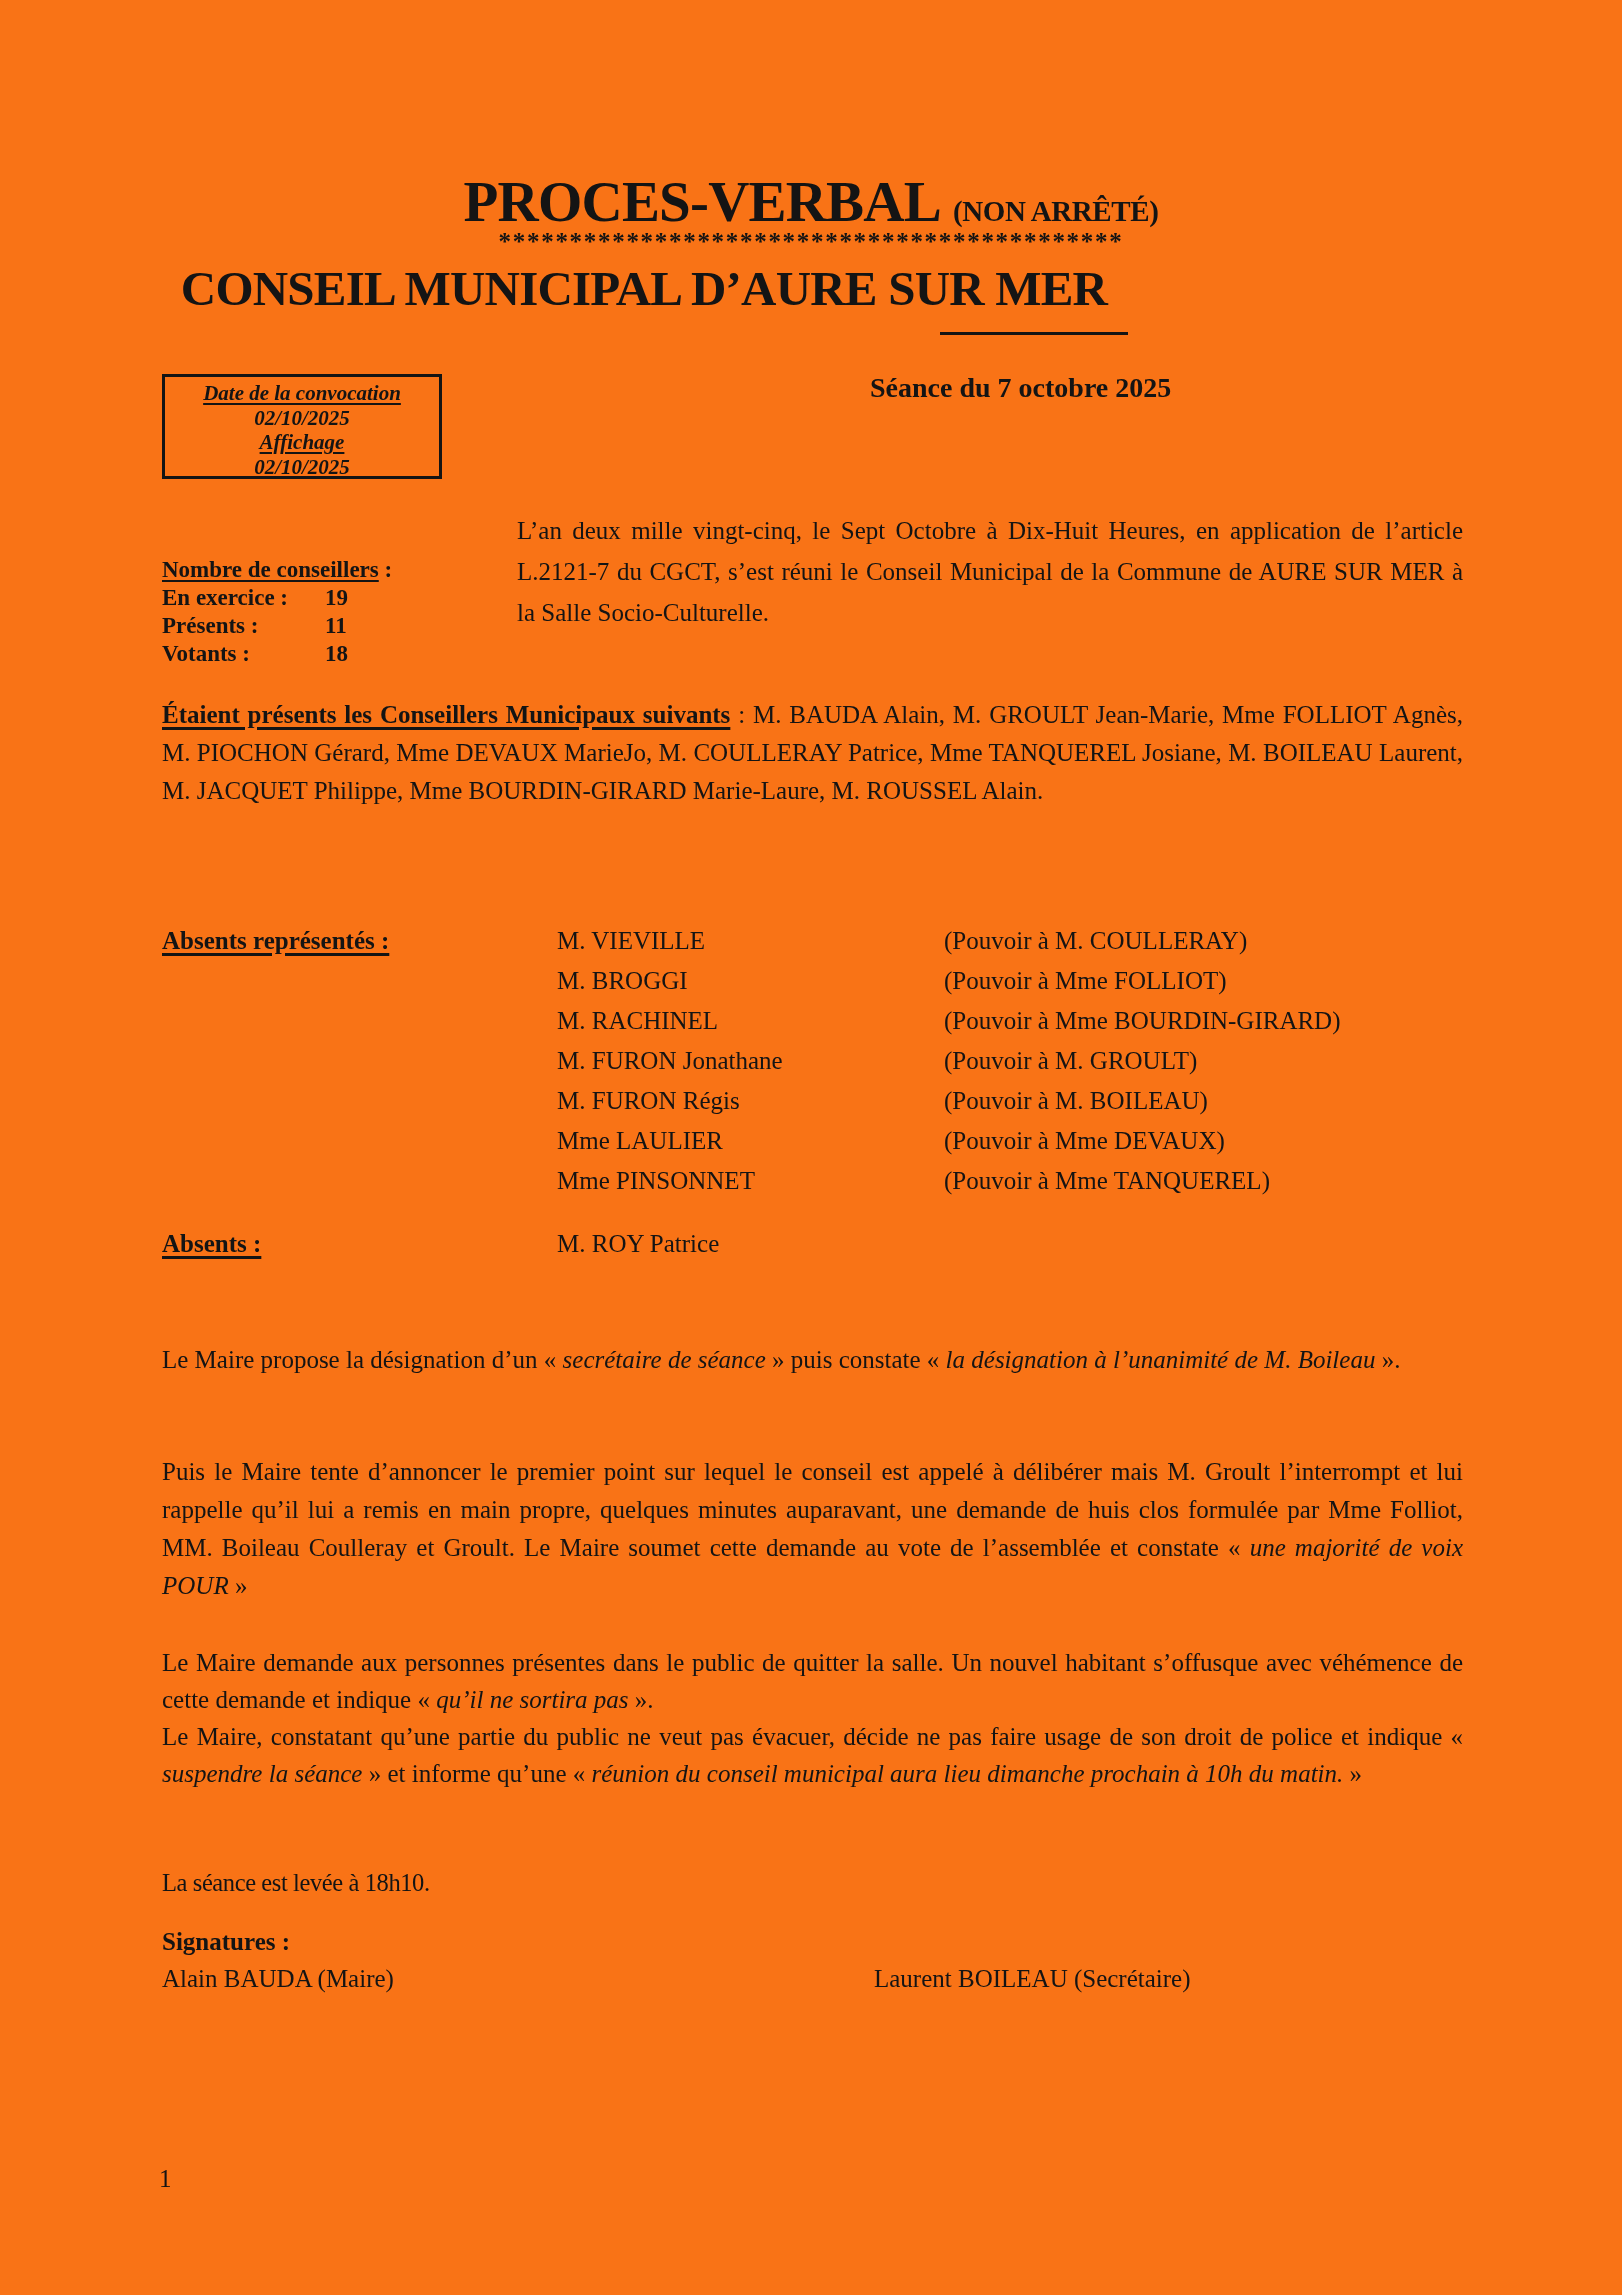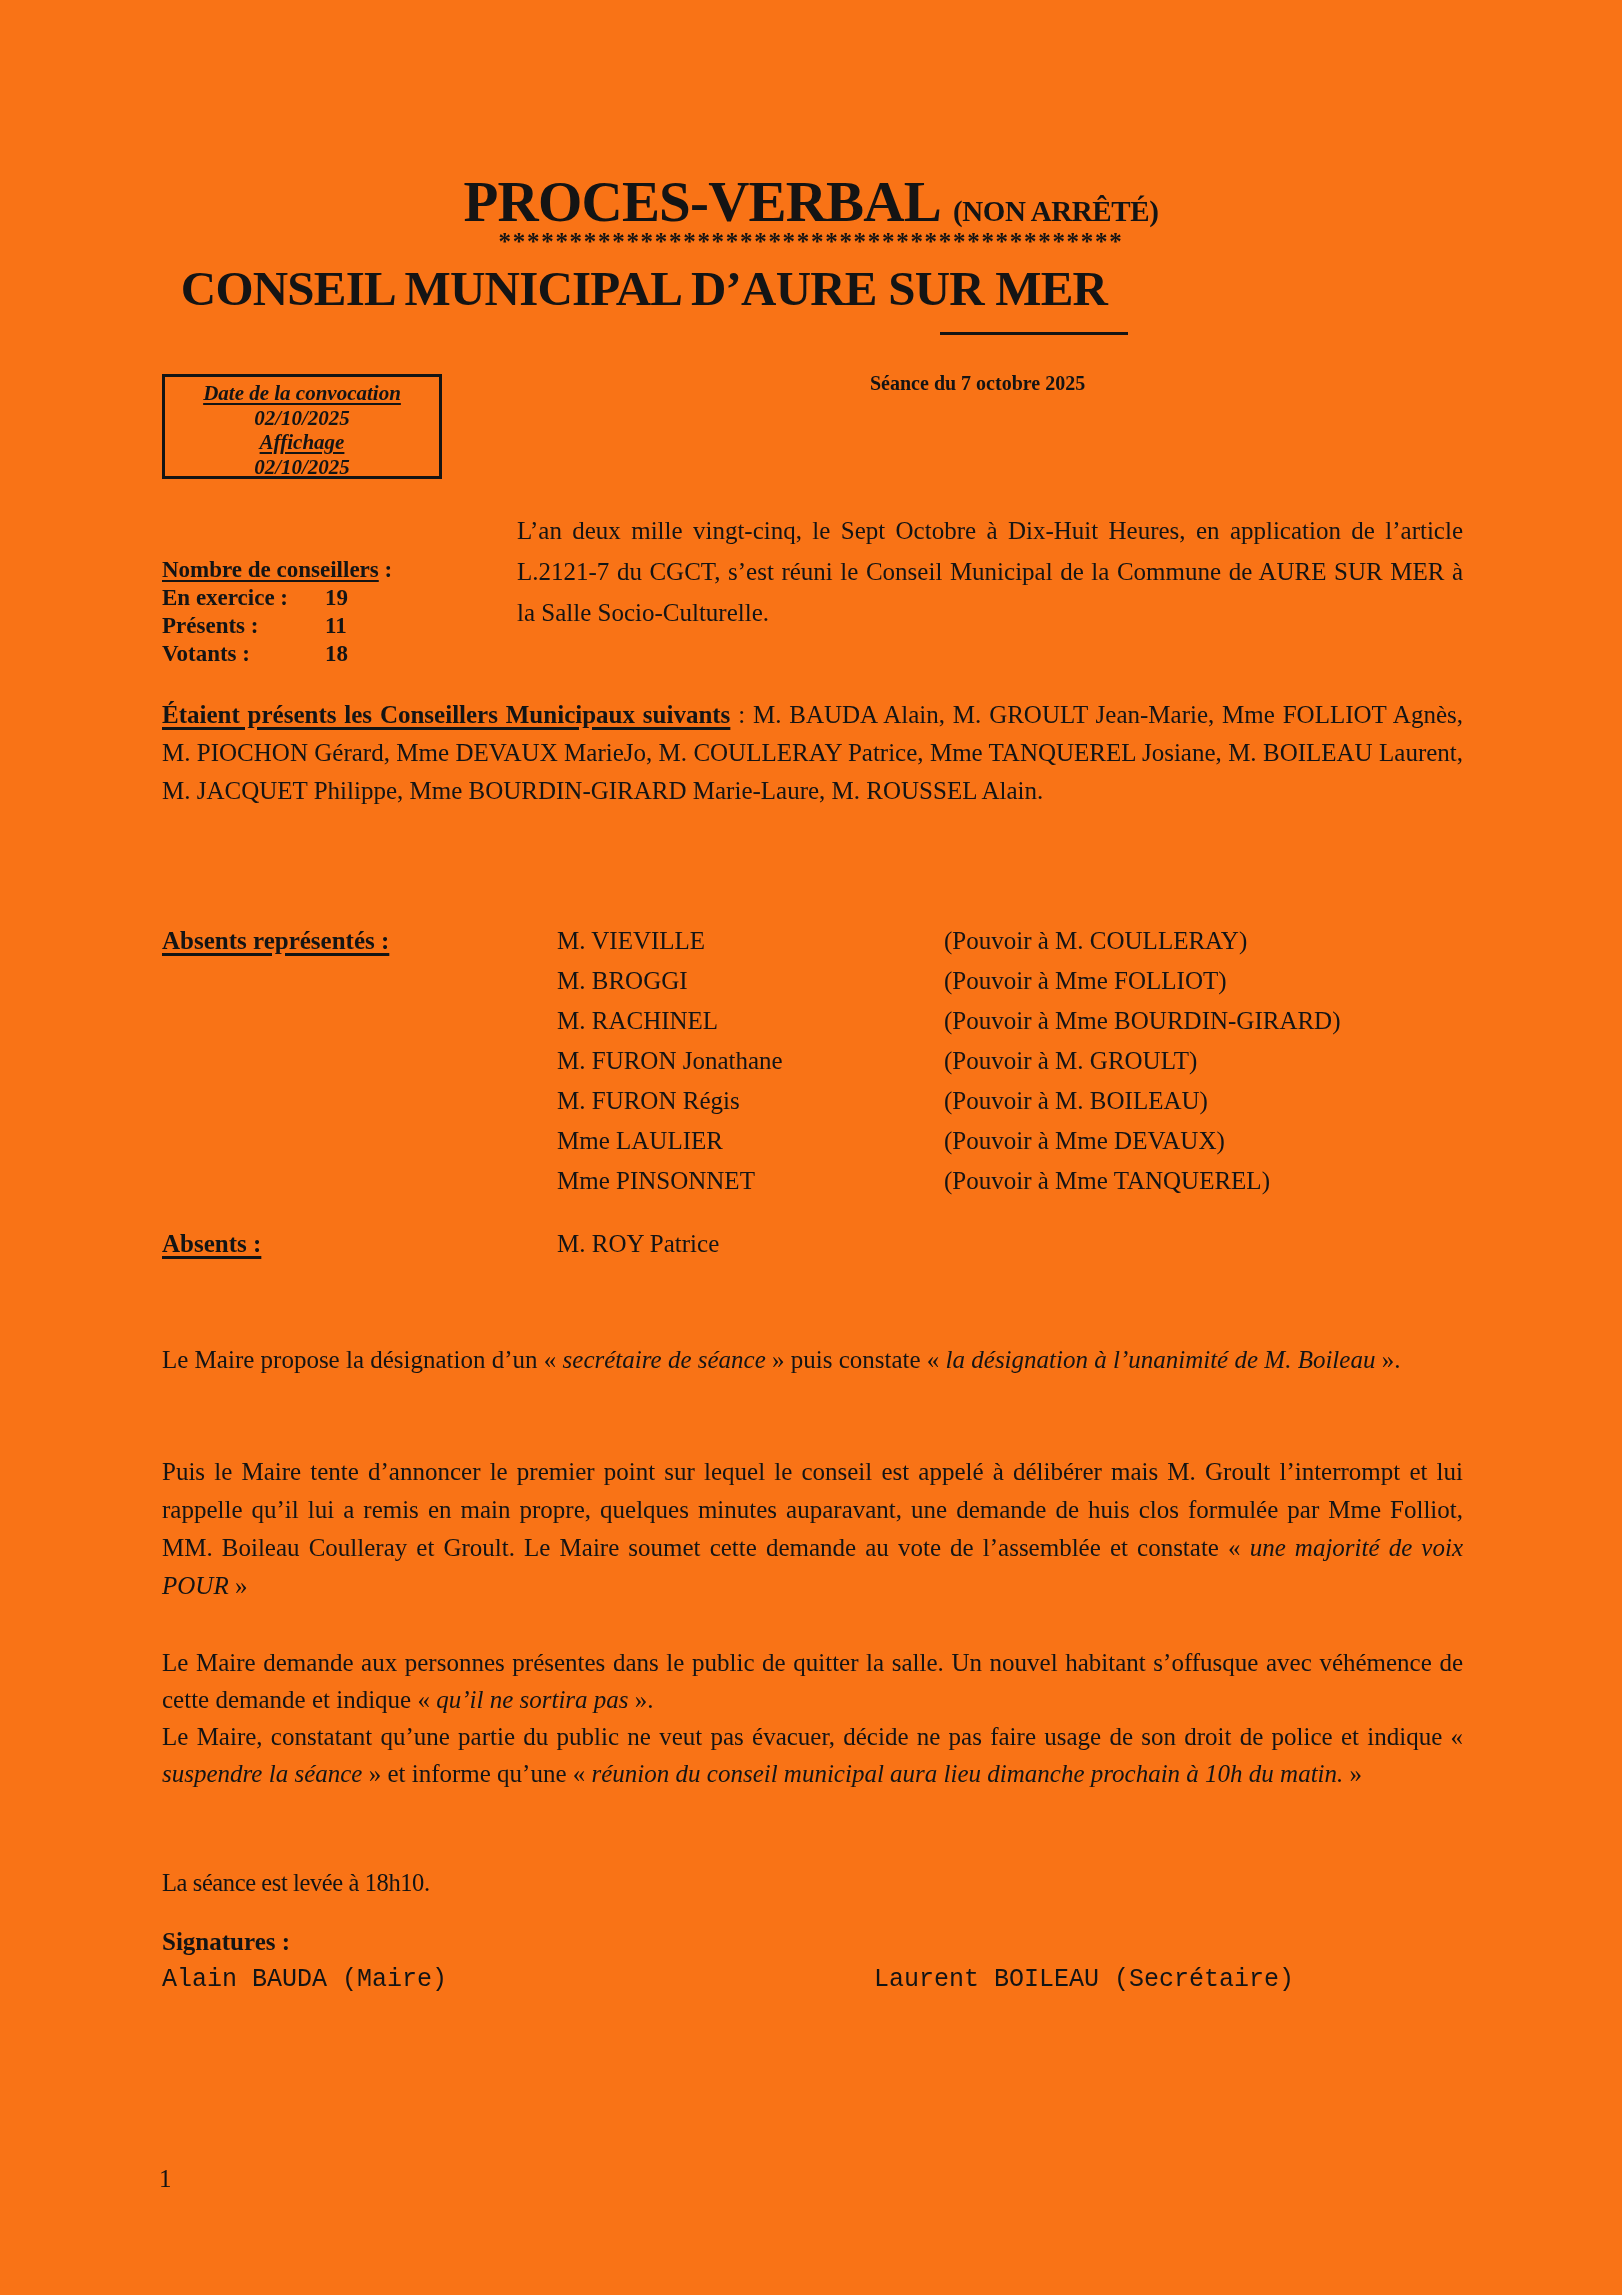--- a/index.html
+++ b/index.html
@@ -61,21 +61,21 @@
     padding-top: 4.2px;
   }
   .u {
     text-decoration: underline;
     text-decoration-thickness: 2.1px;
     text-underline-offset: 3.4px;
   }
   .seance-heading {
     top: 372px; left: 870px;
     font-weight: bold;
-    font-size: 20px;
+    font-size: 28px;
     white-space: nowrap;
   }
 
   
   .counts {
     top: 556px; left: 162px;
     font-weight: bold;
     font-size: 23px;
     line-height: 28px;
     white-space: nowrap;
@@ -114,21 +114,21 @@
   
   .p1 { top: 1340px; left: 162px; width: 1301px; line-height: 39px; }
   .p2 { top: 1453px; left: 162px; width: 1301px; line-height: 38px; }
   .p34 { top: 1644px; left: 162px; width: 1301px; line-height: 37px; }
   .p34 p { margin: 0; }
 
   .closing { top: 1869px; left: 162px; font-size: 24.5px; letter-spacing: -0.4px; white-space: nowrap; }
 
   
   .sig-label { top: 1928px; left: 162px; font-size: 25px; font-weight: bold; white-space: nowrap; }
-  .sig-names { top: 1965px; left: 162px; width: 1301px; font-size: 25px; font-family: Liberation Mono, monospace; }
+  .sig-names { top: 1965px; left: 162px; width: 1301px; font-size: 25px; }
   .sig-right { position: absolute; left: 712px; top: 0; white-space: nowrap; }
 
   .page-number { top: 2165px; left: 159px; font-size: 25px; }
 </style>
 </head>
 <body>
 
 <div class="page">
 
   <div class="abs title-line1">

